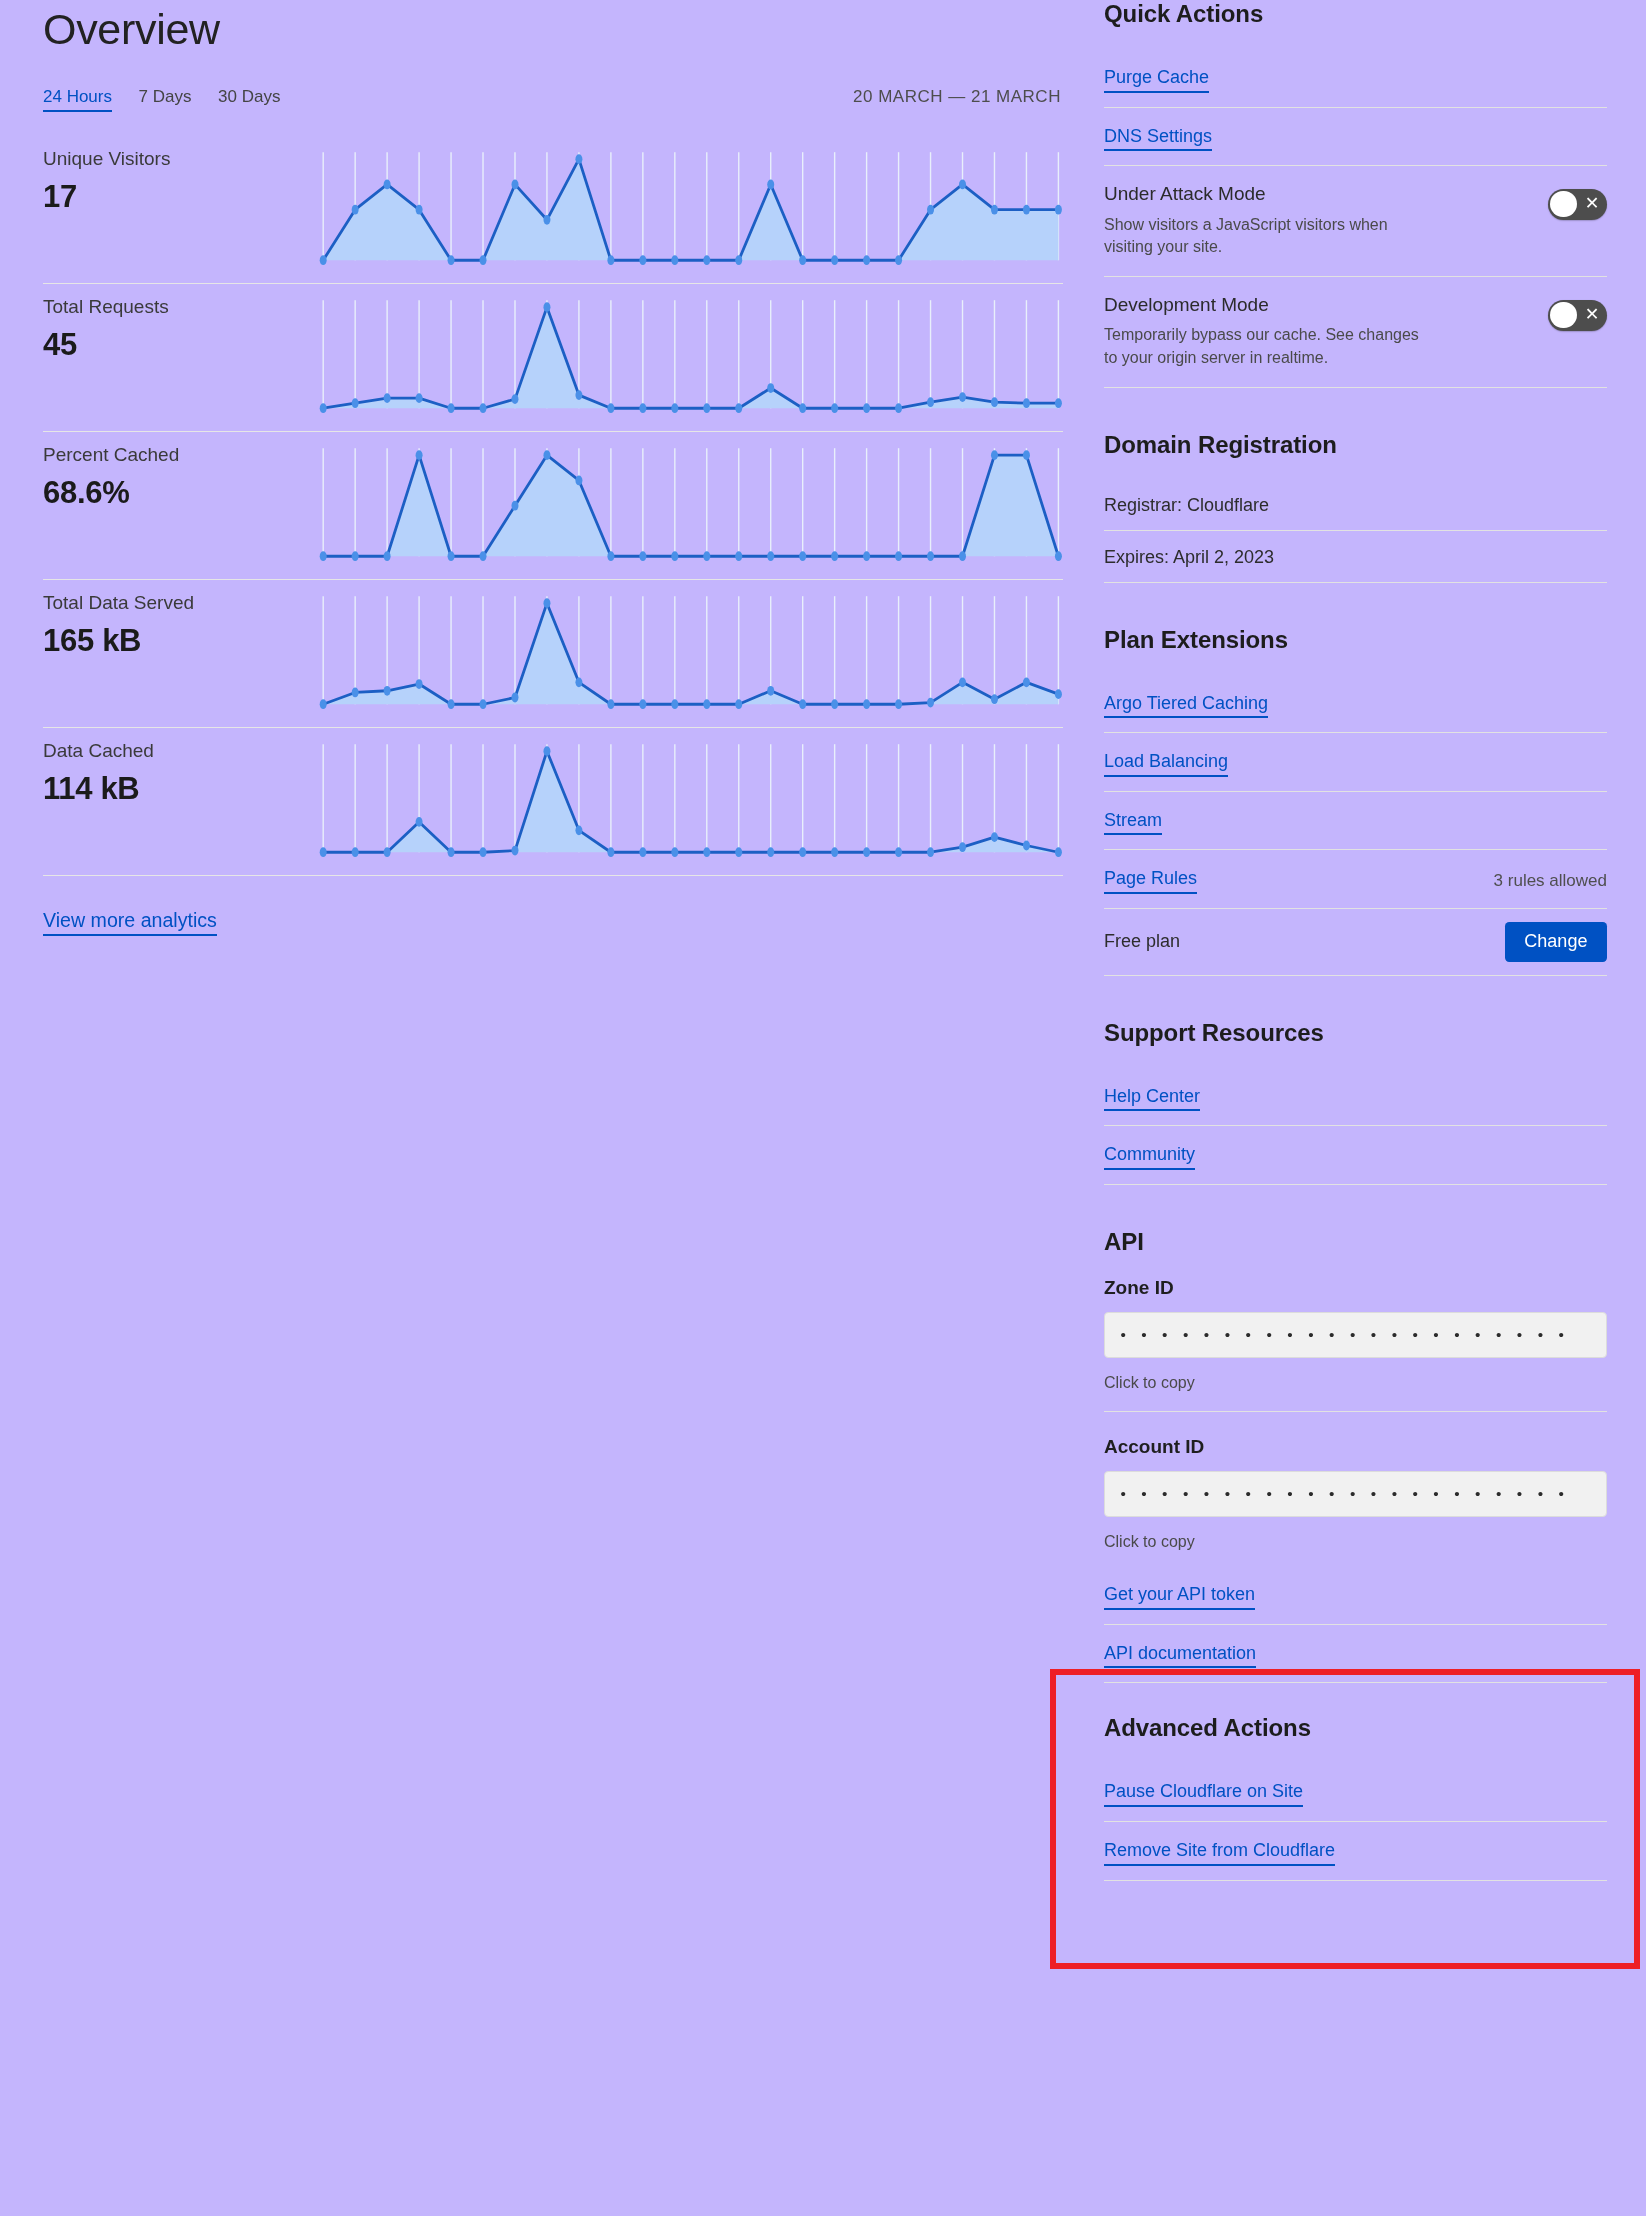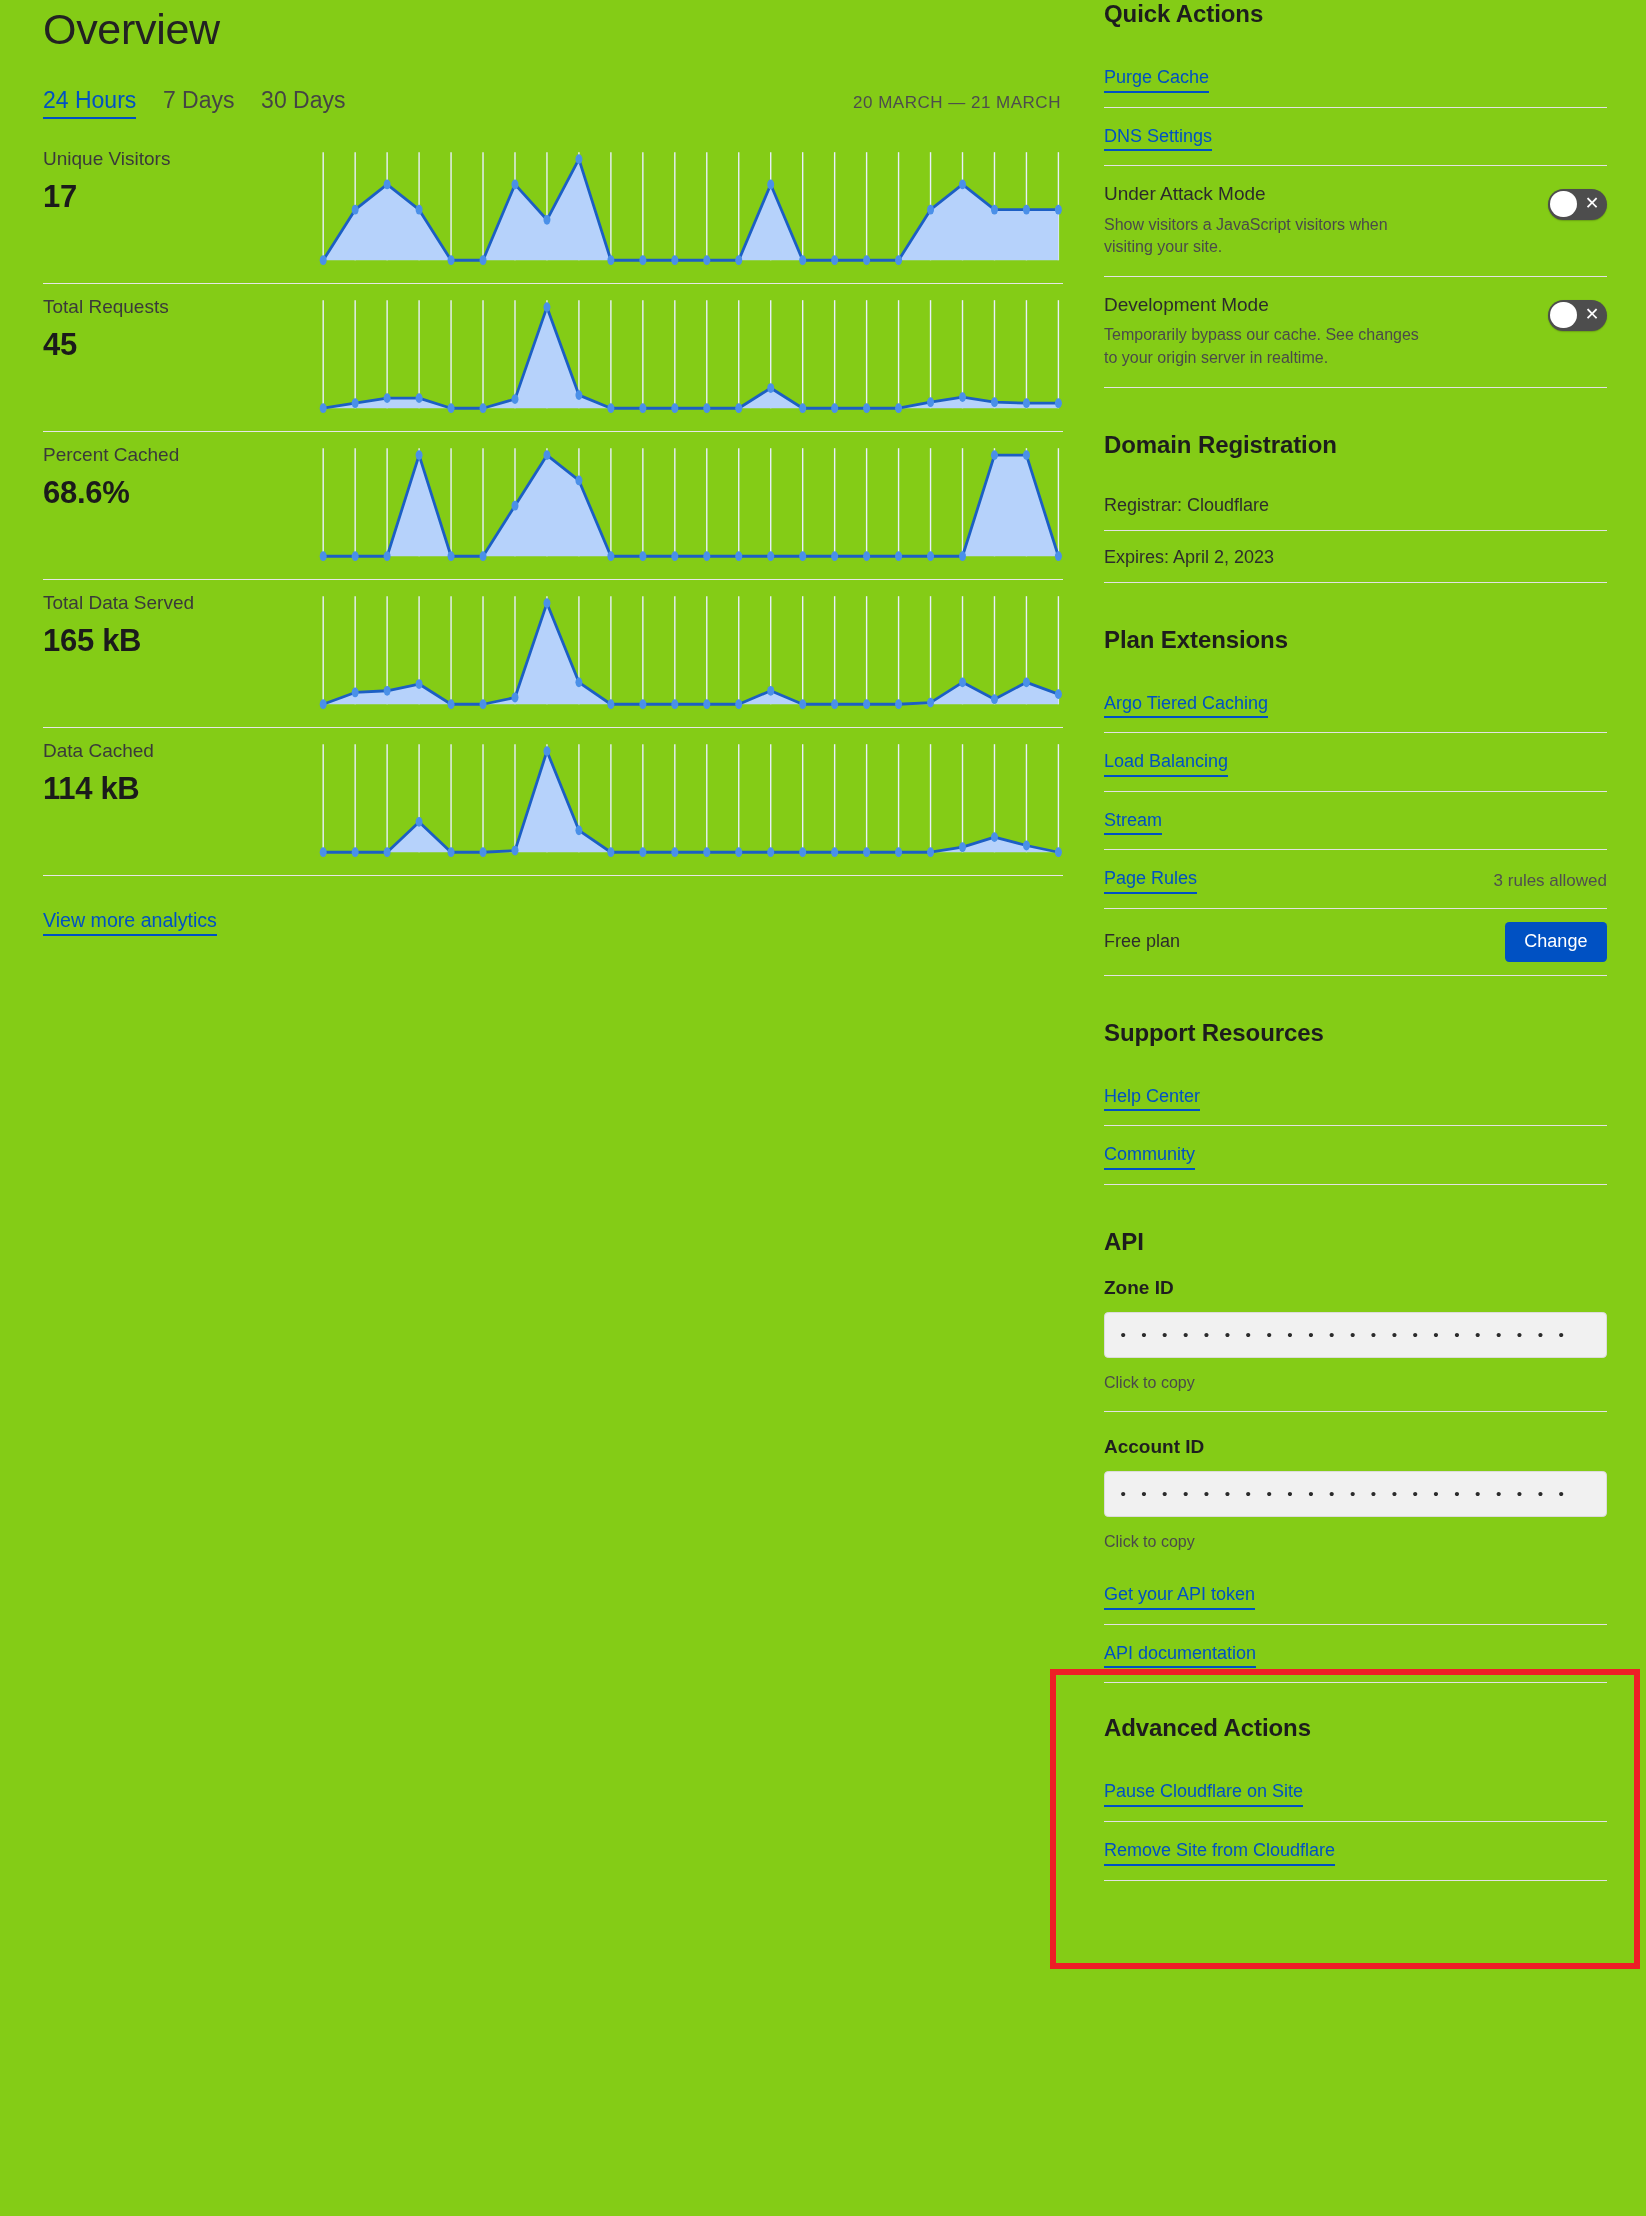--- a/index.html
+++ b/index.html
@@ -8,21 +8,21 @@
     height: 2216px;
     background: #ffffff;
     font-family: "Liberation Sans", sans-serif;
     color: #313131;
     -webkit-font-smoothing: antialiased;
   }
   .page {
     position: relative;
     width: 1647px;
     height: 2216px;
-    background: #84cc16;
+    background: #c4b5fd;
     overflow: hidden;
   }
 
   
   .left-col {
     position: absolute;
     left: 43px;
     top: 0;
     width: 1020px;
   }
@@ -35,21 +35,21 @@
     line-height: 1.1;
   }
   .range-bar {
     display: flex;
     align-items: baseline;
     margin-top: 34px;
     height: 25px;
   }
   .range-tabs { display: flex; gap: 26.6px; align-items: baseline; }
   .range-tab {
-    font-size: 23px;
+    font-size: 17px;
     color: #444;
     cursor: pointer;
     padding-bottom: 3.5px;
   }
   .range-tab.active {
     color: #0051c3;
     border-bottom: 2.1px solid #0051c3;
     font-weight: 400;
   }
   .range-dates {

